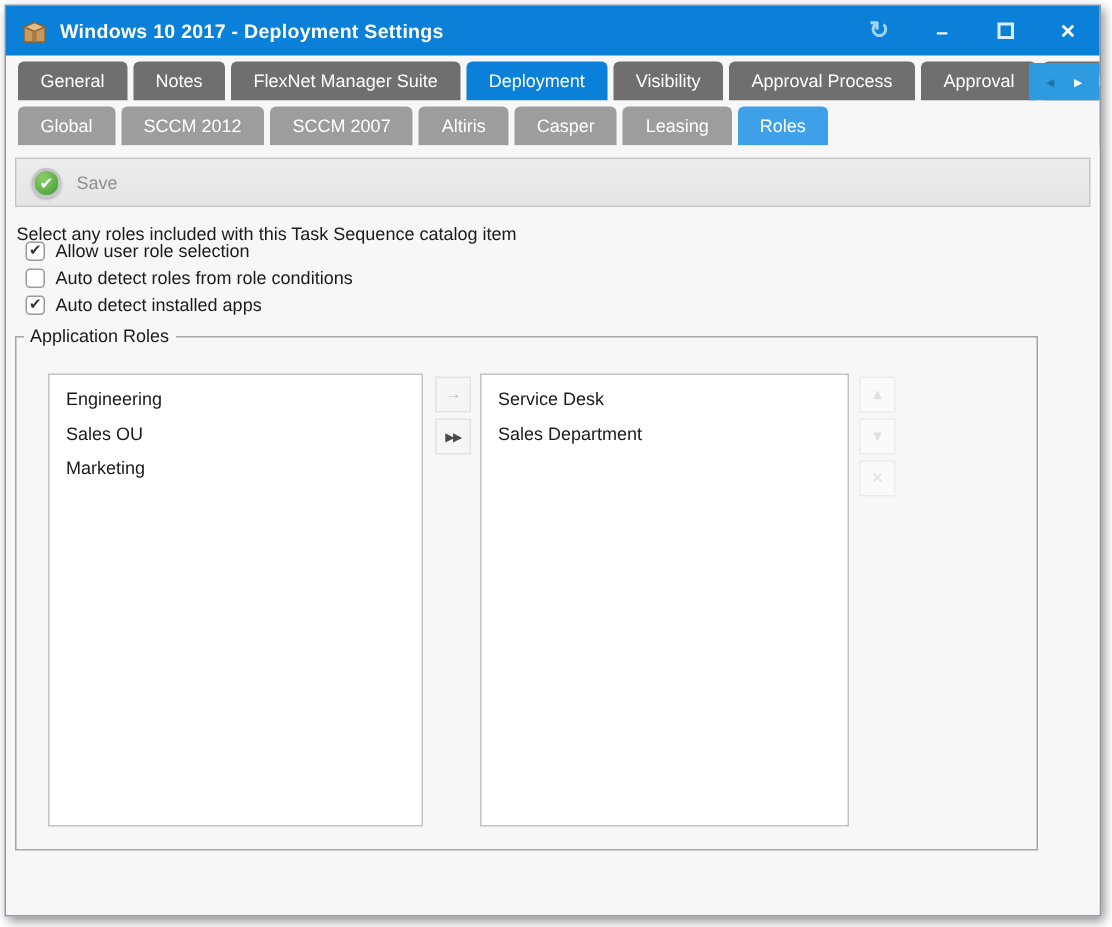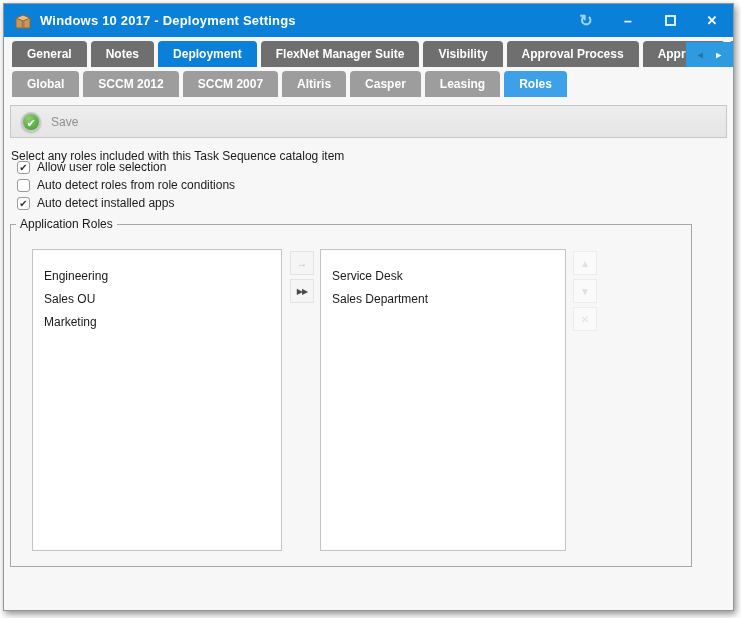--- a/index.html
+++ b/index.html
@@ -20,21 +20,21 @@
   .tb-buttons { margin-left:auto; display:flex; align-items:center; gap:24px; }
   .tb-btn { color:#cfe9fb; font-size:14px; line-height:16px; width:18px; text-align:center;
             cursor:default; }
   .tb-btn.refresh { color:#9fd4f7; font-size:16px; font-weight:bold; }
   .tb-btn.min { color:#ffffff; font-weight:bold; }
   .maxbox { width:11px; height:11px; border:2px solid #dcefff; display:inline-block; }
   .tb-btn.close { color:#ffffff; font-size:13px; font-weight:bold; }
 
   
   .tabrow { position:relative; display:flex; gap:4px; overflow:hidden;
-            padding:4px 0 0 8px; height:30px; white-space:nowrap;font-weight:bold; }
+            padding:4px 0 0 8px; height:30px; white-space:nowrap; }
   .tab { display:flex; align-items:center; padding:0 15px; font-size:12px;
          color:#ffffff; border-radius:4px 4px 0 0; cursor:default; flex:0 0 auto; }
   .row1 .tab { background:#6f6f6f; }
   .row1 .tab.selected { background:#0a80d8; }
   .row2 .tab { background:#9d9d9d; }
   .row2 .tab.selected { background:#3da0e8; }
   .tabscroller { position:absolute; right:0; bottom:0; height:25px; width:47px;
                  background:#2e9ae0; display:flex; align-items:center;
                  justify-content:space-evenly; }
   .scroll-arrow { font-size:9px; color:#ffffff; cursor:default; }
@@ -58,21 +58,21 @@
   .cb-box { width:13px; height:13px; border:1px solid #9a9a9a; border-radius:3px;
             background:#ffffff; font-size:10px; line-height:11px; text-align:center;
             color:#333333; cursor:default; }
   .cb-label { font-size:12px; color:#1a1a1a;text-align:right; }
 
   fieldset.roles { position:absolute; left:6px; top:120px; width:682px; height:350px;
                    border:1px solid #a6a6a6; background:transparent; }
   fieldset.roles legend { font-size:12px; color:#1a1a1a; margin-left:5px; padding:0 4px; }
 
   .listbox { position:absolute; background:#ffffff; border:1px solid #c3c3c3;
-             padding-top:15px; overflow:hidden; }
+             padding-top:5px; overflow:hidden; }
   .listbox.left  { left:21px; top:18px; width:250px; height:302px; }
   .listbox.right { left:309px; top:18px; width:246px; height:302px; }
   .list-item { font-size:12px; color:#1a1a1a; line-height:23px; padding-left:11px;
                cursor:default; }
 
   .btn-col { position:absolute; display:flex; flex-direction:column; gap:4px; }
   .btn-col.mid   { left:279px; top:20px; }
   .btn-col.order { left:562px; top:20px; }
   .sq-btn { width:24px; height:24px; display:flex; align-items:center; justify-content:center;
             border:1px solid #e3e3e3; background:#f5f5f5; font-size:11px; cursor:default; }
@@ -97,22 +97,22 @@
         <span class="tb-btn refresh">↻</span>
         <span class="tb-btn min">–</span>
         <span class="tb-btn"><span class="maxbox"></span></span>
         <span class="tb-btn close">✕</span>
       </div>
     </div>
 
     <div class="tabrow row1">
       <div class="tab">General</div>
       <div class="tab">Notes</div>
+      <div class="tab">FlexNet Manager Suite</div>
       <div class="tab selected">Deployment</div>
-      <div class="tab">FlexNet Manager Suite</div>
       <div class="tab">Visibility</div>
       <div class="tab">Approval Process</div>
       <div class="tab">Approval</div>
       <div class="tab">Custom</div>
       <div class="tabscroller">
         <span class="scroll-arrow dim">◄</span>
         <span class="scroll-arrow">►</span>
       </div>
     </div>
 

